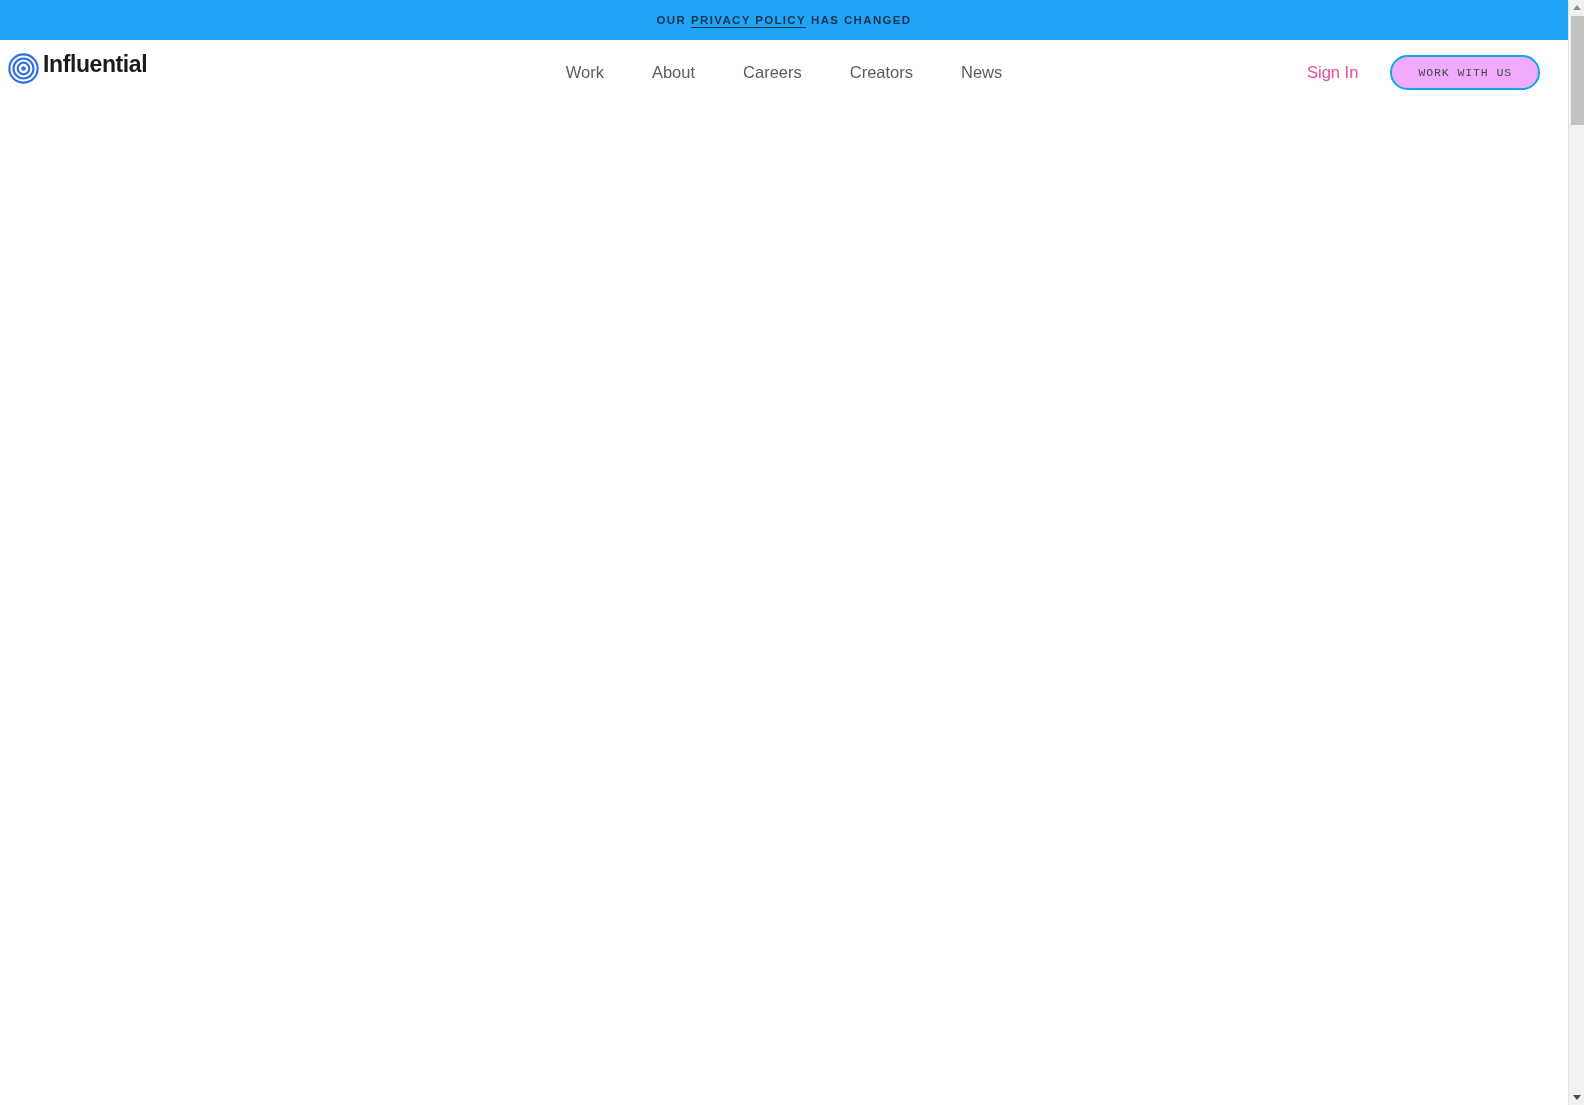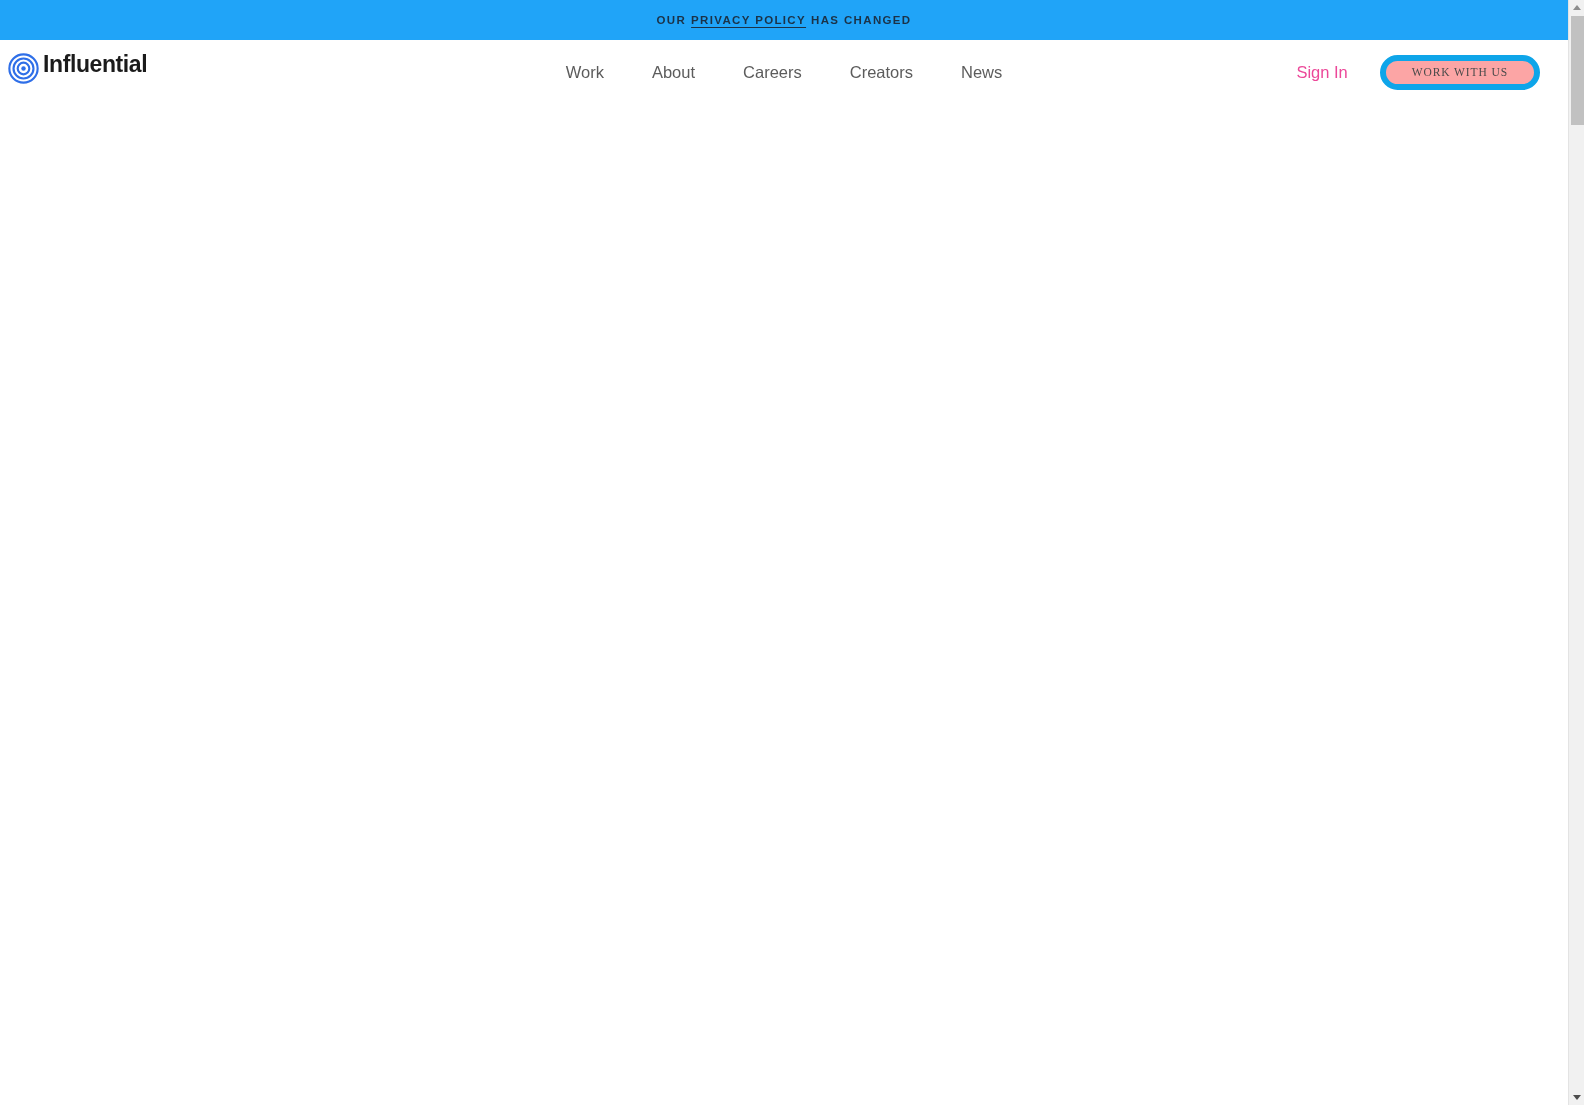--- a/index.html
+++ b/index.html
@@ -135,25 +135,25 @@
     cursor: pointer;
     line-height: 1;
     white-space: nowrap;
   }
   .cta-button {
     display: inline-flex;
     align-items: center;
     justify-content: center;
     height: 35px;
     padding: 0 26px;
-    border: 6px solid #0ea5e9;
+    border: 2px solid #0ea5e9;
     border-radius: 999px;
-    background: #fca5a5;
+    background: #f0abfc;
     color: #4a4a4a;
-    font-family: Liberation Serif, serif;
+    font-family: Liberation Mono, monospace;
     font-size: 11.5px;
     letter-spacing: 0.9px;
     text-transform: uppercase;
     cursor: pointer;
     white-space: nowrap;
   }
 
   
   .page-body {
     position: absolute;

